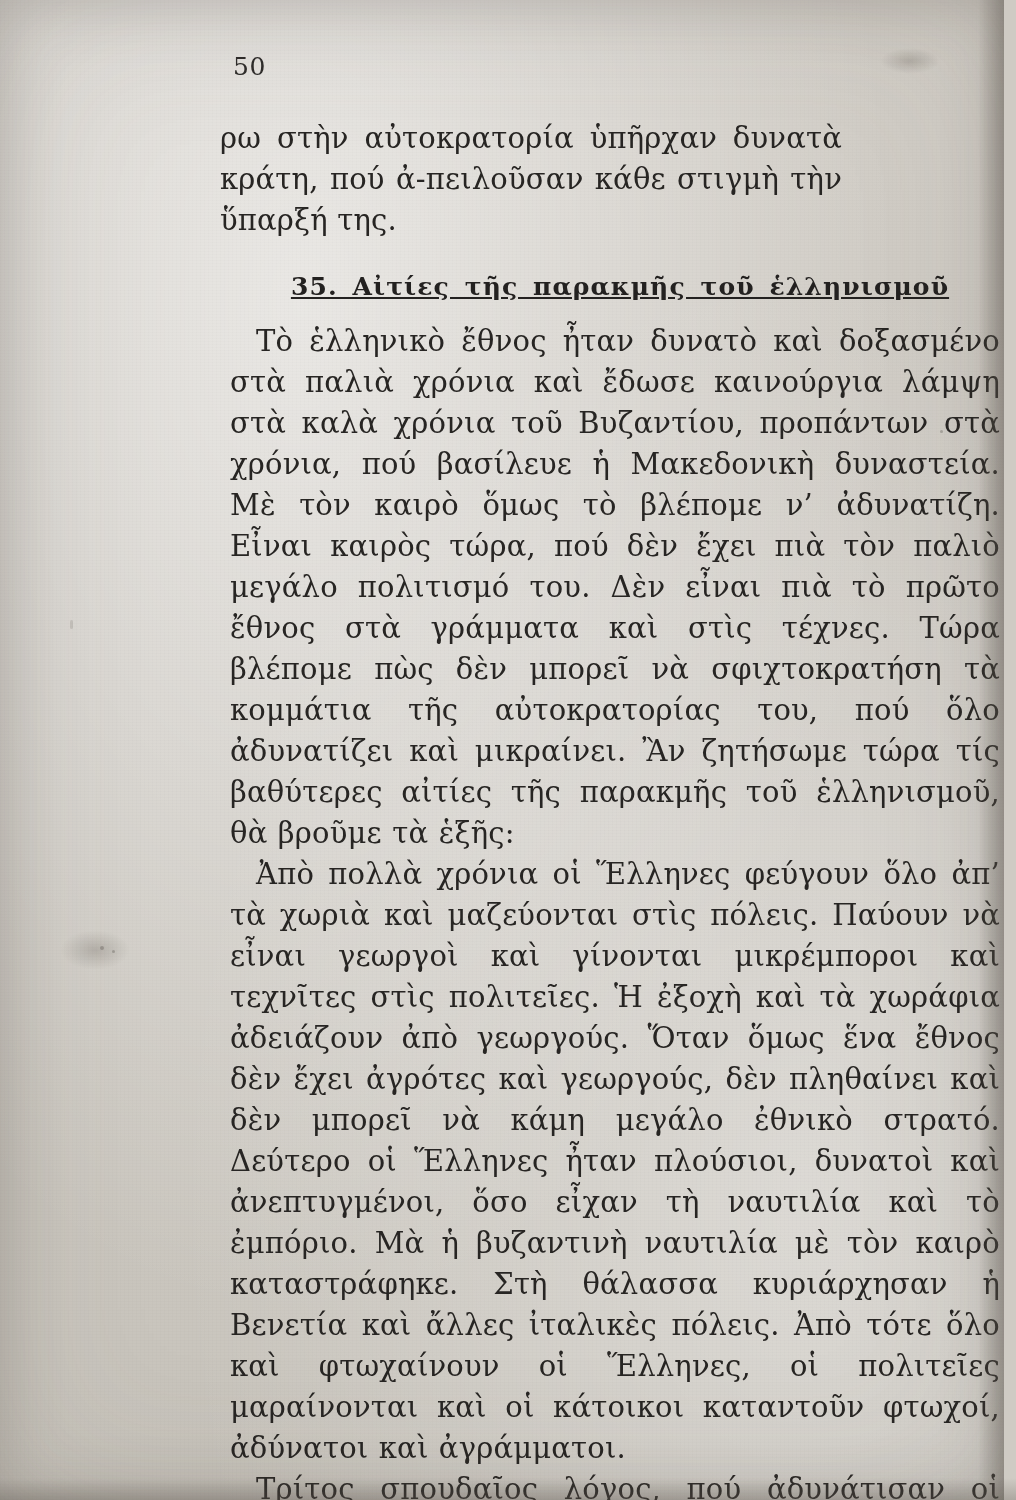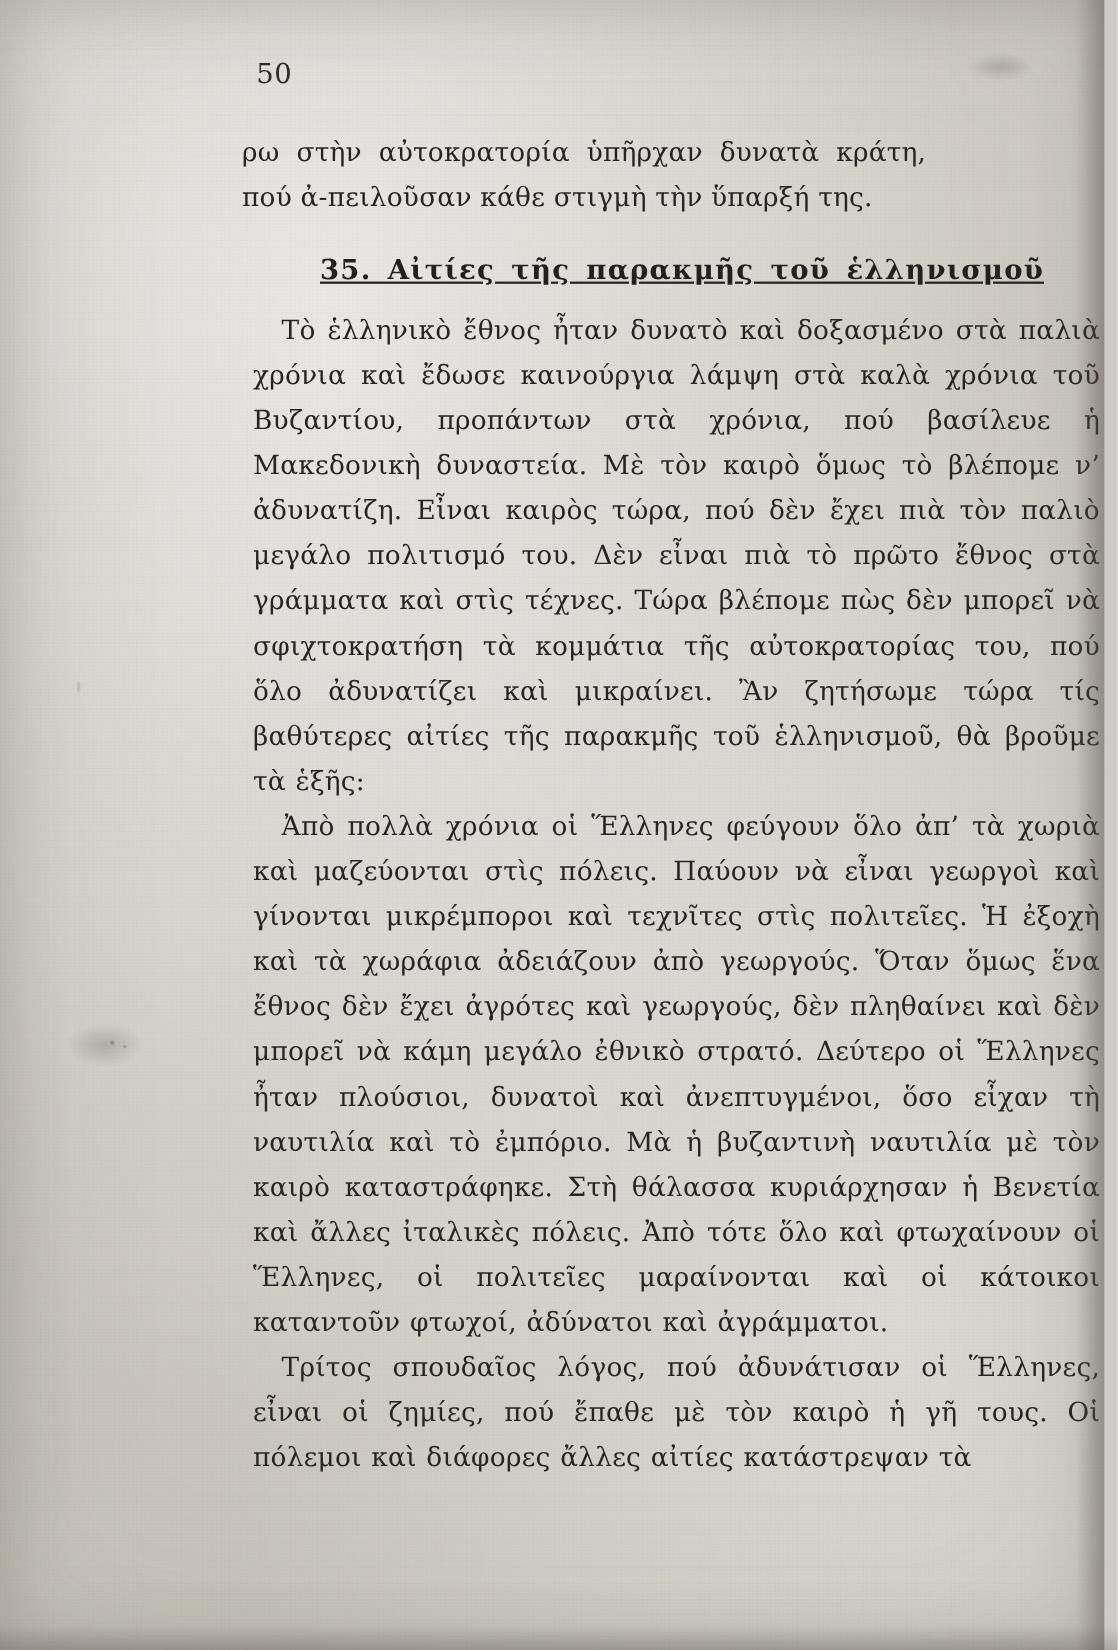--- a/index.html
+++ b/index.html
@@ -69,21 +69,21 @@
   .content {
     position: absolute;
     left: 210px;
     top: 118px;
     width: 790px;
   }
 
   p {
     margin: 0;
     color: #272523;
-    font-size: 24px;
+    font-size: 29px;
     line-height: 41px;
     letter-spacing: 0.2px;
     text-align: justify;
     text-justify: inter-word;
   }
 
   .para-first {
     width: 622px;
     margin-left: 10px;
   }

